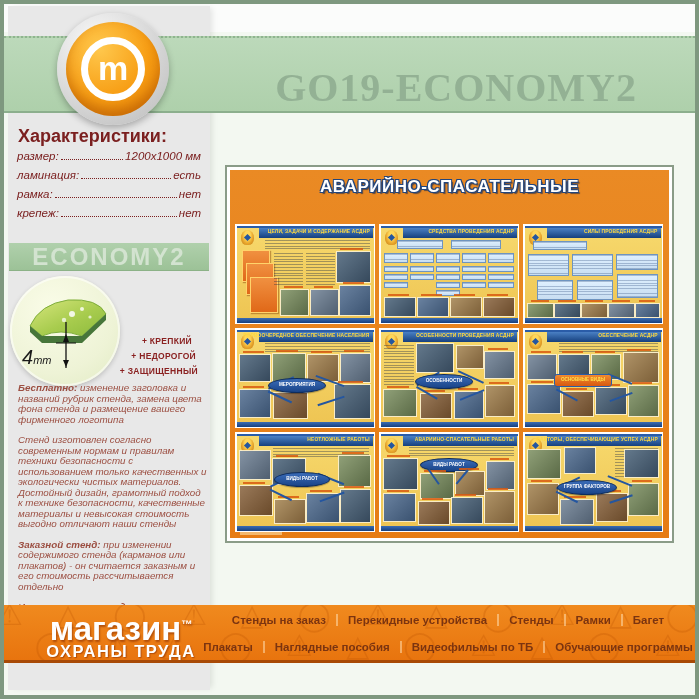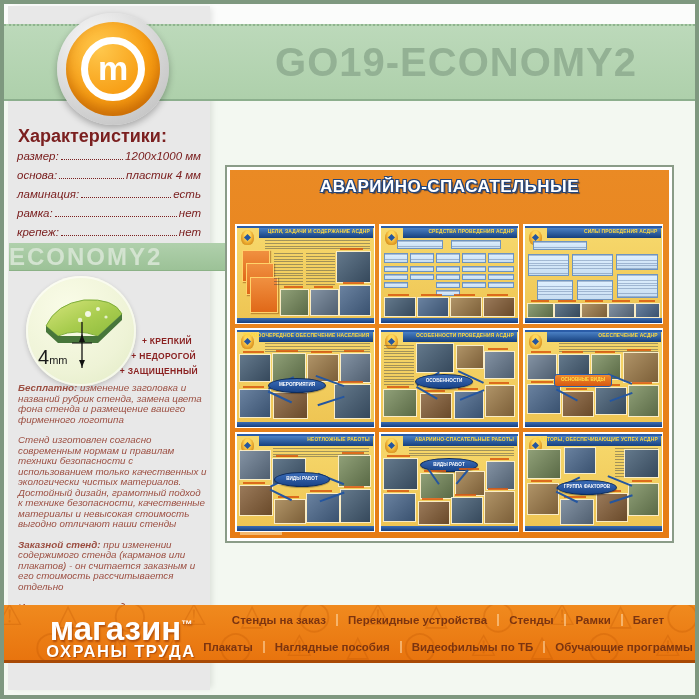--- a/index.html
+++ b/index.html
@@ -3,47 +3,47 @@
 <meta charset="utf-8">
 <style>
   html,body{margin:0;padding:0;width:699px;height:699px;overflow:hidden;
     background:#f3f8f1;font-family:"Liberation Sans",sans-serif;position:relative;}
   
   .frame{position:absolute;inset:0;border:4px solid #7e987f;pointer-events:none;z-index:60;}
   .topstrip{position:absolute;left:4px;top:4px;right:4px;height:28px;background:#fbfcfb;z-index:1;}
   .sidebar-bg{position:absolute;left:8px;top:6px;width:202px;height:684px;background:#e8e8e8;
     box-shadow:4px 0 6px -2px rgba(0,0,0,.10);z-index:2;}
   
-  .band{position:absolute;left:4px;top:24px;width:691px;height:77px;z-index:3;box-sizing:border-box;
+  .band{position:absolute;left:4px;top:36px;width:691px;height:77px;z-index:3;box-sizing:border-box;
     background:linear-gradient(#bcd9ba,#aed0ab);border-top:2px dotted #8fb48f;border-bottom:2px solid #8caf8d;
-    display:flex;align-items:center;justify-content:flex-end;padding-right:58px;}
+    display:flex;align-items:flex-end;justify-content:flex-end;padding-right:58px;font-family:Liberation Serif, serif;}
   .band-title{font-size:40px;font-weight:bold;color:#93b194;letter-spacing:1px;white-space:nowrap;}
   
   .logo{position:absolute;left:57px;top:13px;width:112px;height:112px;z-index:10;border-radius:50%;
     background:radial-gradient(circle at 35% 28%,#fafafa,#d2d2d2 62%,#b9b9b9);box-shadow:0 3px 7px rgba(0,0,0,.28);}
   .logo-orange{position:absolute;inset:9px;border-radius:50%;
     background:radial-gradient(circle at 36% 28%,#ffc84d,#f79d13 55%,#df7a02);
     box-shadow:inset 0 -7px 12px rgba(160,70,0,.45);display:flex;align-items:center;justify-content:center;}
   .logo-ring{width:50px;height:50px;border:7px solid #fff;border-radius:50%;
     display:flex;align-items:center;justify-content:center;}
   .logo-ring span{color:#fff;font-weight:bold;font-size:34px;line-height:1;margin-top:-3px;}
   
   .chars-title{position:absolute;left:18px;top:126px;z-index:4;font-weight:bold;
     font-size:18px;color:#7b2020;}
   .specs{position:absolute;left:17px;top:150px;width:184px;z-index:4;color:#7b2020;
     font-style:italic;font-size:11.5px;}
   .spec-row{display:flex;align-items:baseline;height:19px;}
   .spec-dots{flex:1;border-bottom:1.5px dotted #7b2020;margin:0 2px 3px;}
-  .economy{position:absolute;left:9px;top:243px;width:216px;height:27px;z-index:4;
-    background:linear-gradient(#b0d0ac,#9cc297);border-bottom:1px solid #8cb287;
+  .economy{position:absolute;left:9px;top:243px;width:200px;height:27px;z-index:4;
+    background:linear-gradient(#b0d0ac,#9cc297);border-bottom:1px solid #8cb287;text-align:center;
     line-height:27px;font-size:24px;font-weight:bold;color:#d3e3d0;letter-spacing:2px;}
   
-  .circle{position:absolute;left:26px;top:276px;width:110px;height:110px;z-index:4;border-radius:50%;
+  .circle{position:absolute;left:10px;top:276px;width:110px;height:110px;z-index:4;border-radius:50%;
     background:radial-gradient(circle at 38% 30%,#fafce8,#eef3d6 62%,#e0eac2);
-    box-shadow:0 2px 5px rgba(0,0,0,.18), inset 0 0 0 2px rgba(255,255,255,.55);}
+    box-shadow:0 2px 5px rgba(0,0,0,.18), inset 0 0 0 2px rgba(255,255,255,.55);font-style:italic;}
   .circle svg{position:absolute;inset:0;}
   .mm{position:absolute;left:12px;top:70px;color:#1a1a1a;z-index:2;}
   .mm4{font-size:20px;}
   .mmu{font-size:11px;}
   .features{position:absolute;left:110px;top:336px;width:88px;z-index:4;text-align:right;
     font-weight:bold;font-size:8.5px;color:#8a2121;letter-spacing:.3px;}
   .feat{margin-bottom:5px;}
   .feat:nth-child(1){margin-right:6px;}
   .feat:nth-child(2){margin-right:2px;}
   
@@ -127,25 +127,20 @@
 </div>
 
 <div class="chars-title">Характеристики:</div>
 <div class="specs" id="specs">
     <div class="spec-row">
       <span>размер:</span>
       <div class="spec-dots"></div>
       <span>1200x1000 мм</span>
     </div>
     <div class="spec-row">
-      <span>основа:</span>
-      <div class="spec-dots"></div>
-      <span>пластик 4 мм</span>
-    </div>
-    <div class="spec-row">
       <span>ламинация:</span>
       <div class="spec-dots"></div>
       <span>есть</span>
     </div>
     <div class="spec-row">
       <span>рамка:</span>
       <div class="spec-dots"></div>
       <span>нет</span>
     </div>
     <div class="spec-row">

